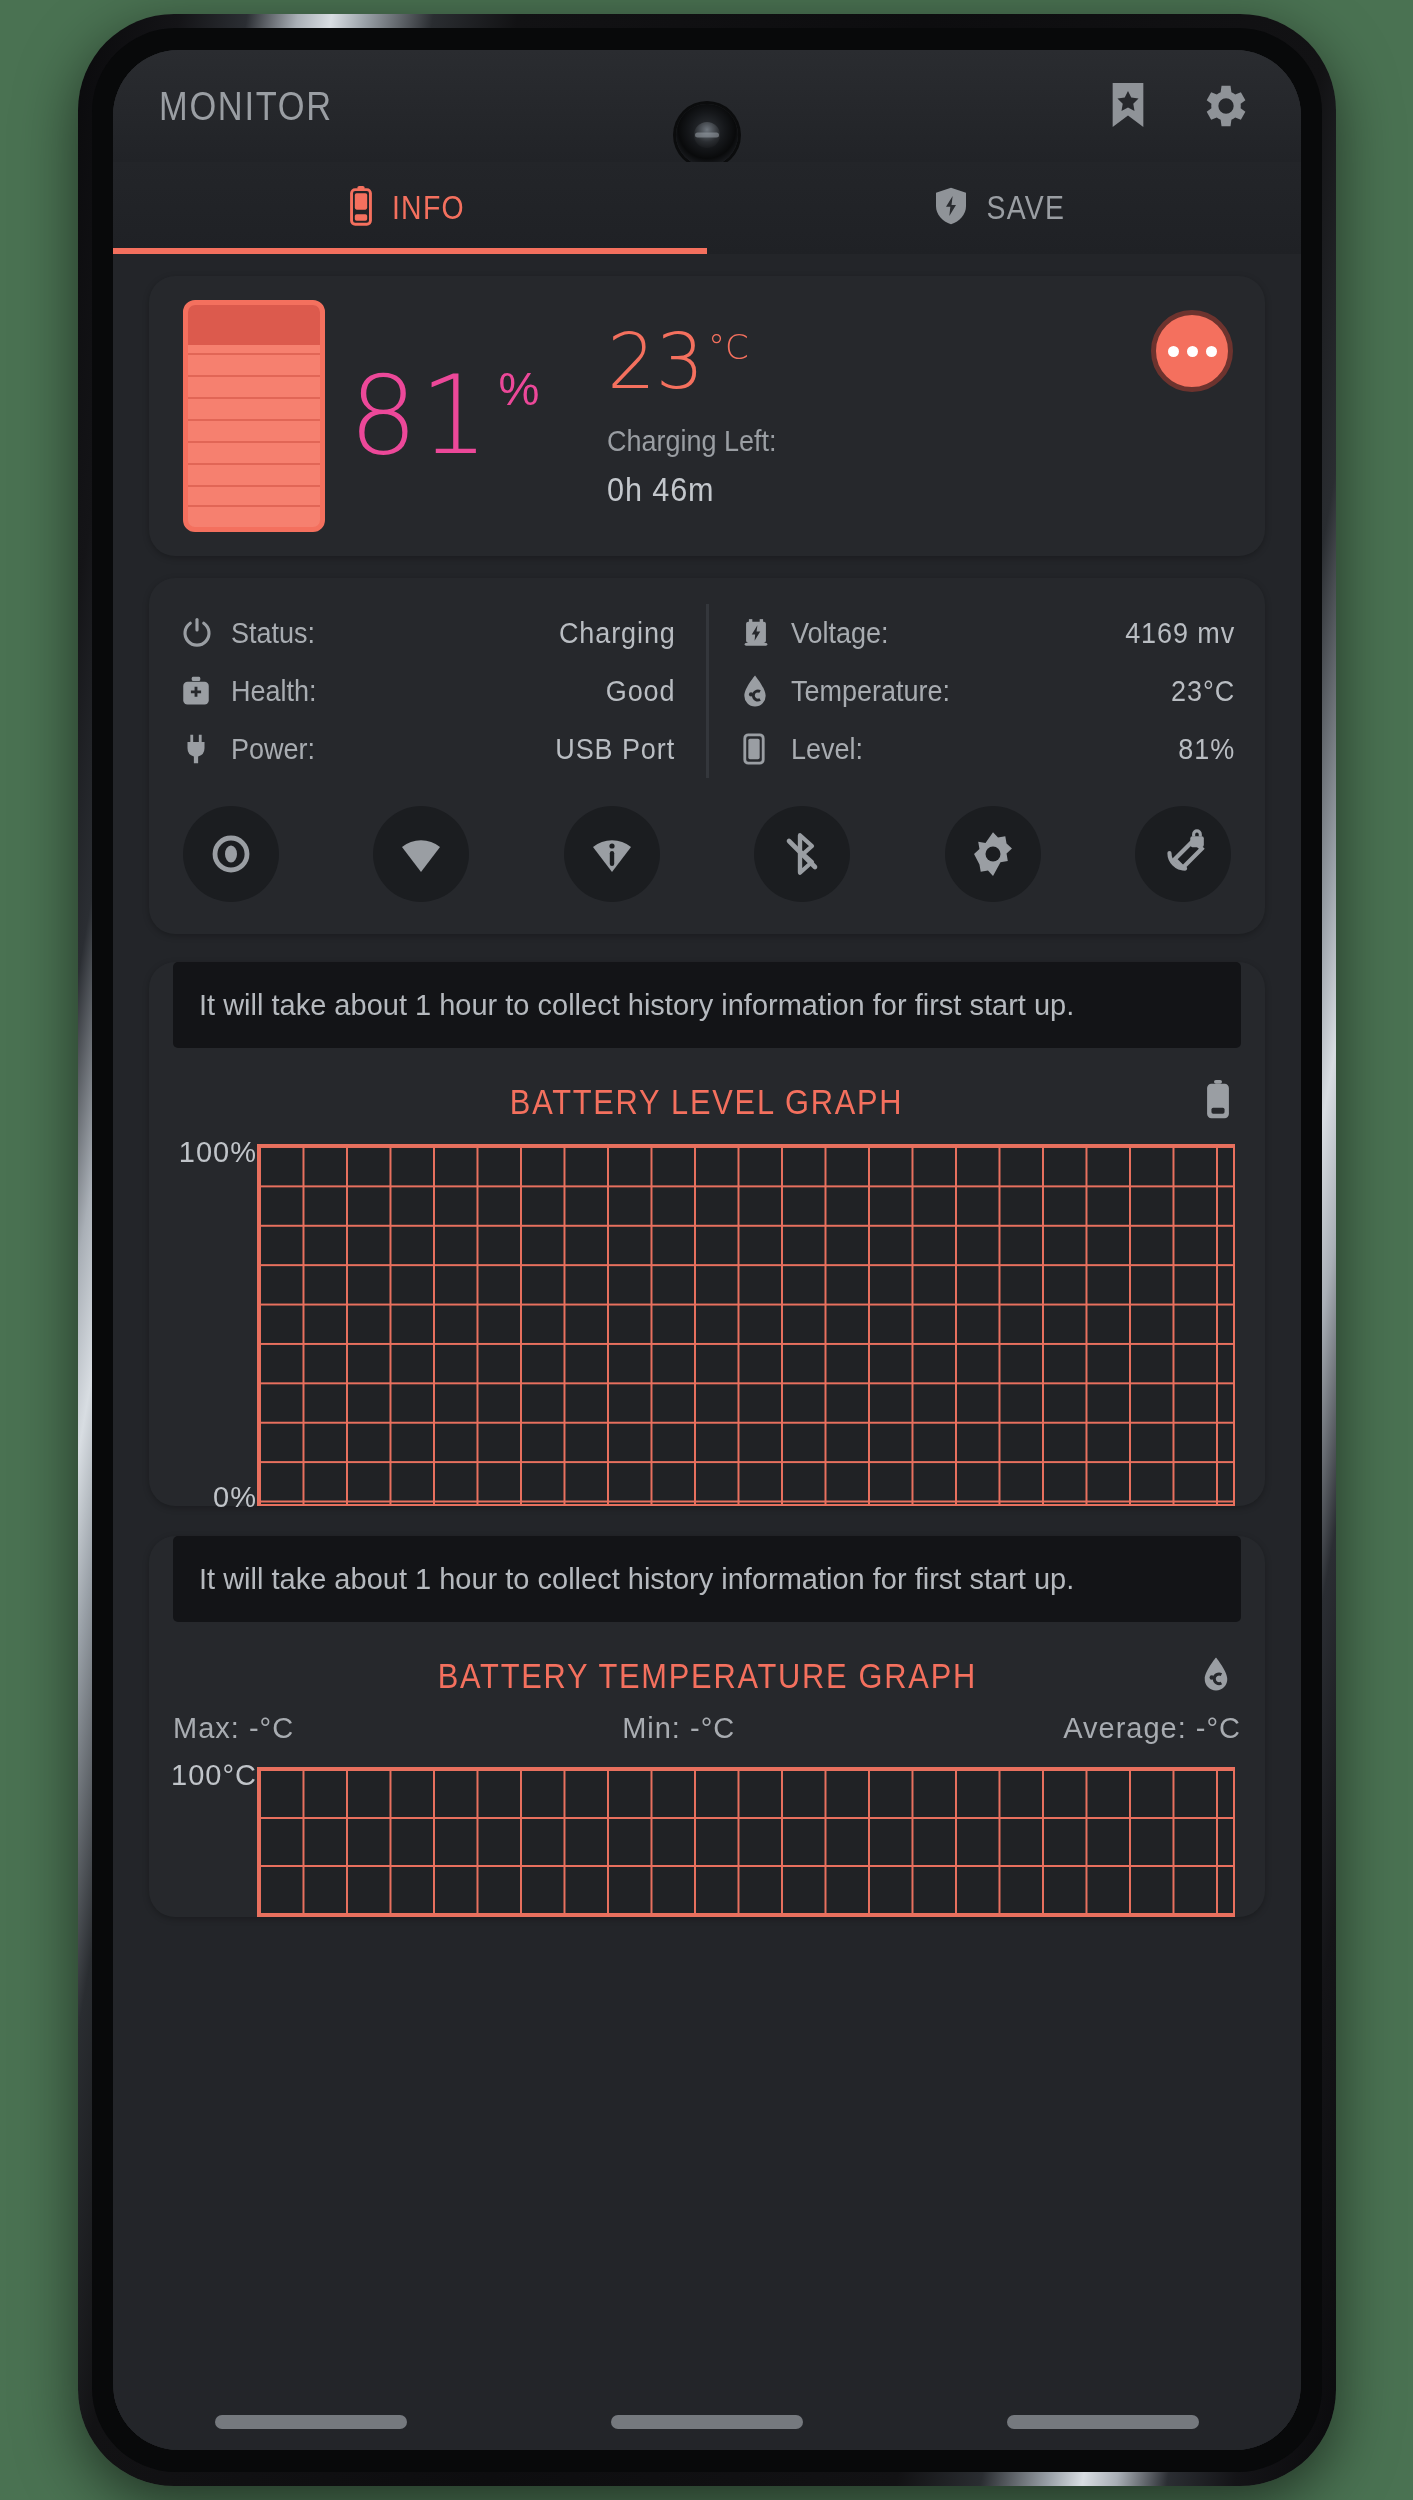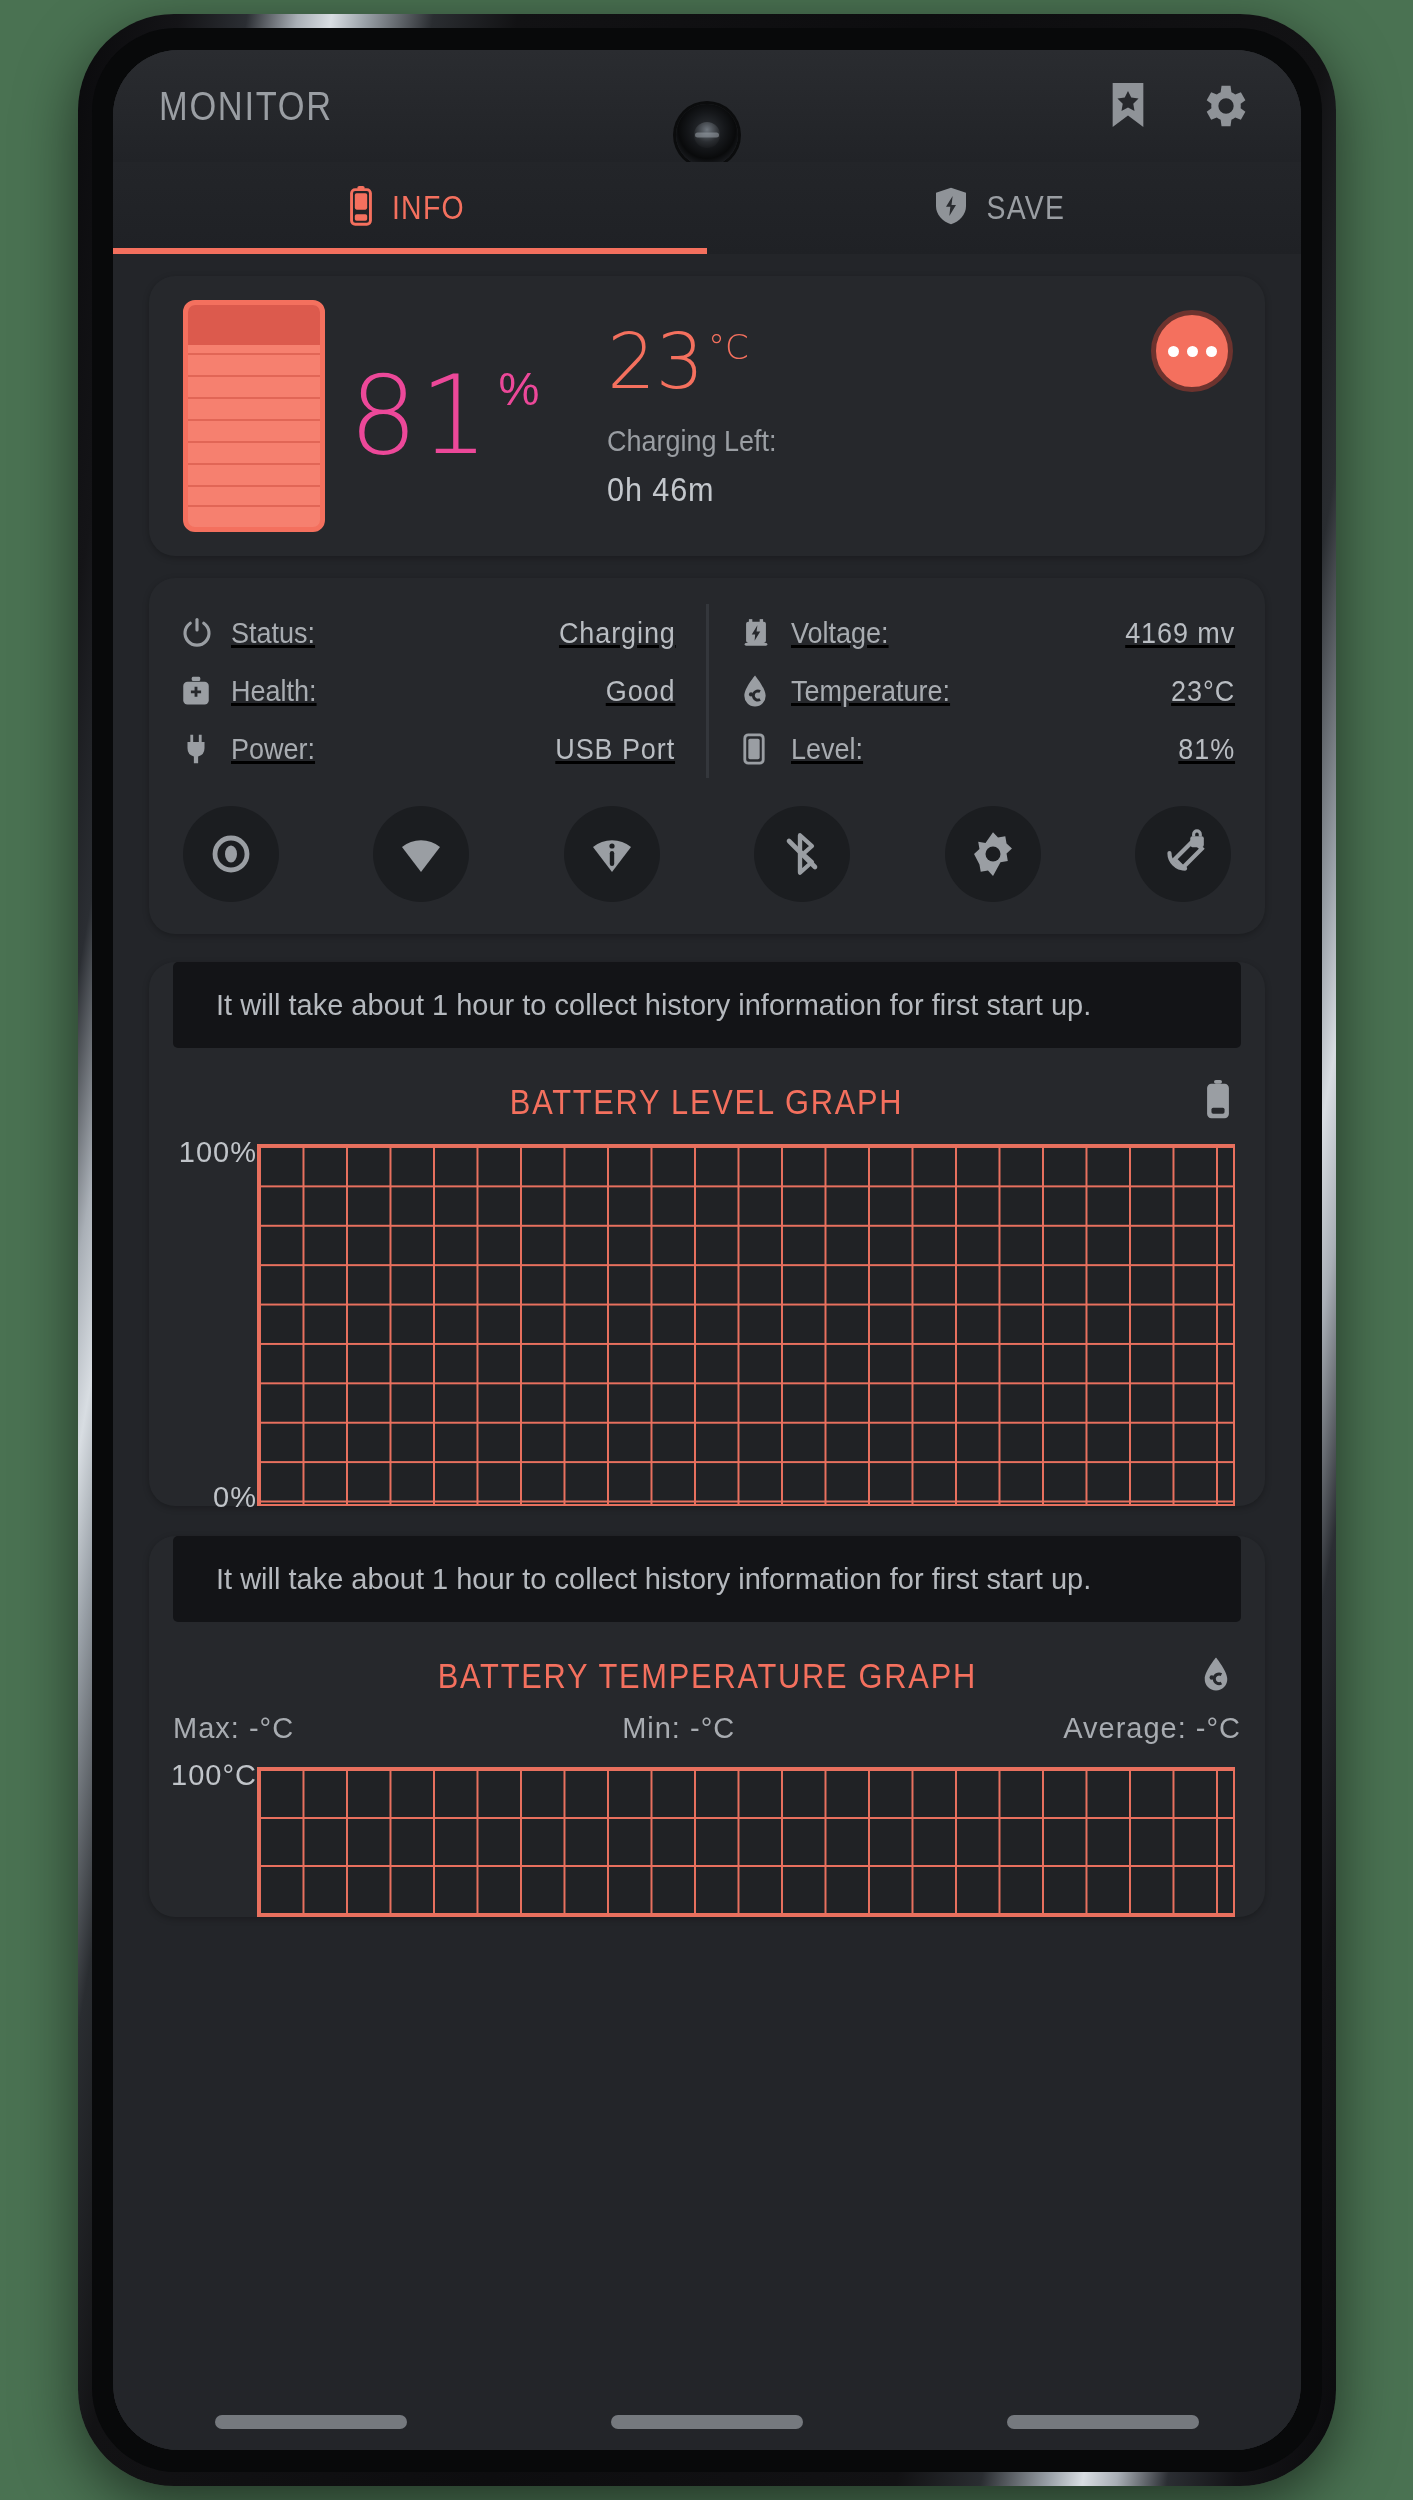--- a/index.html
+++ b/index.html
@@ -97,37 +97,37 @@
   .chg-lbl{color:#9a9ea3;font-size:30px;margin-top:24px;
     font-family:"Liberation Sans Narrow","Liberation Sans",sans-serif;transform:scaleX(.9);transform-origin:left;}
   .chg-val{color:#c3c7cc;font-size:34px;margin-top:12px;
     font-family:"Liberation Sans Narrow","Liberation Sans",sans-serif;transform:scaleX(.9);transform-origin:left;letter-spacing:1px;}
   .fab{position:absolute;right:32px;top:34px;width:72px;height:72px;border-radius:50%;
     background:#f4705e;border:5px solid #6d332e;display:flex;align-items:center;justify-content:center;gap:8px;cursor:pointer;}
   .fab i{width:11px;height:11px;border-radius:50%;background:#fff;display:block;}
 
   
   .stats{padding:26px 0 22px;}
-  .stat-grid{display:flex;text-decoration:underline;}
+  .stat-grid{display:flex;}
   .stat-col{flex:1;padding:0 30px;}
   .stat-col.right{border-left:3px solid #34373c;text-align:center;}
   .stat-row{display:flex;align-items:center;height:58px;}
   .stat-ic{width:44px;flex:0 0 44px;display:flex;align-items:center;justify-content:flex-start;}
   .stat-lbl{color:#a8acb1;font-size:30px;margin-left:8px;
     font-family:"Liberation Sans Narrow","Liberation Sans",sans-serif;transform:scaleX(.9);transform-origin:left;}
   .stat-sp{flex:1;}
   .stat-val{color:#b9bdc2;font-size:30px;letter-spacing:1px;
     font-family:"Liberation Sans Narrow","Liberation Sans",sans-serif;transform:scaleX(.9);transform-origin:right;}
 
   .toggles{display:flex;justify-content:space-between;padding:28px 34px 10px;}
   .tgl{width:96px;height:96px;border-radius:50%;background:#1b1d20;
        display:flex;align-items:center;justify-content:center;cursor:pointer;}
 
   
-  .note{background:#131417;border-radius:5px;margin:28px 24px 0;padding:22px 43px;
+  .note{background:#131417;border-radius:5px;margin:28px 24px 0;padding:22px 26px;
     color:#b5b9be;font-size:29px;line-height:1.45;
     font-family:"Liberation Sans Narrow","Liberation Sans",sans-serif;}
   .graph-title-row{display:flex;align-items:center;justify-content:center;position:relative;margin-top:34px;padding:0 34px;}
   .graph-title{color:#f4705e;font-size:35px;letter-spacing:2px;
     font-family:"Liberation Sans Narrow","Liberation Sans",sans-serif;transform:scaleX(.88);}
   .graph-title-ic{position:absolute;right:34px;top:50%;transform:translateY(-50%);}
   .graph-sub{text-align:center;color:#9a9ea3;font-size:29px;margin-top:14px;letter-spacing:1px;
     font-family:"Liberation Sans Narrow","Liberation Sans",sans-serif;}
   .minmax{display:flex;justify-content:space-between;padding:0 24px;margin-top:16px;}
   .minmax span{color:#a8acb1;font-size:29px;letter-spacing:1px;

